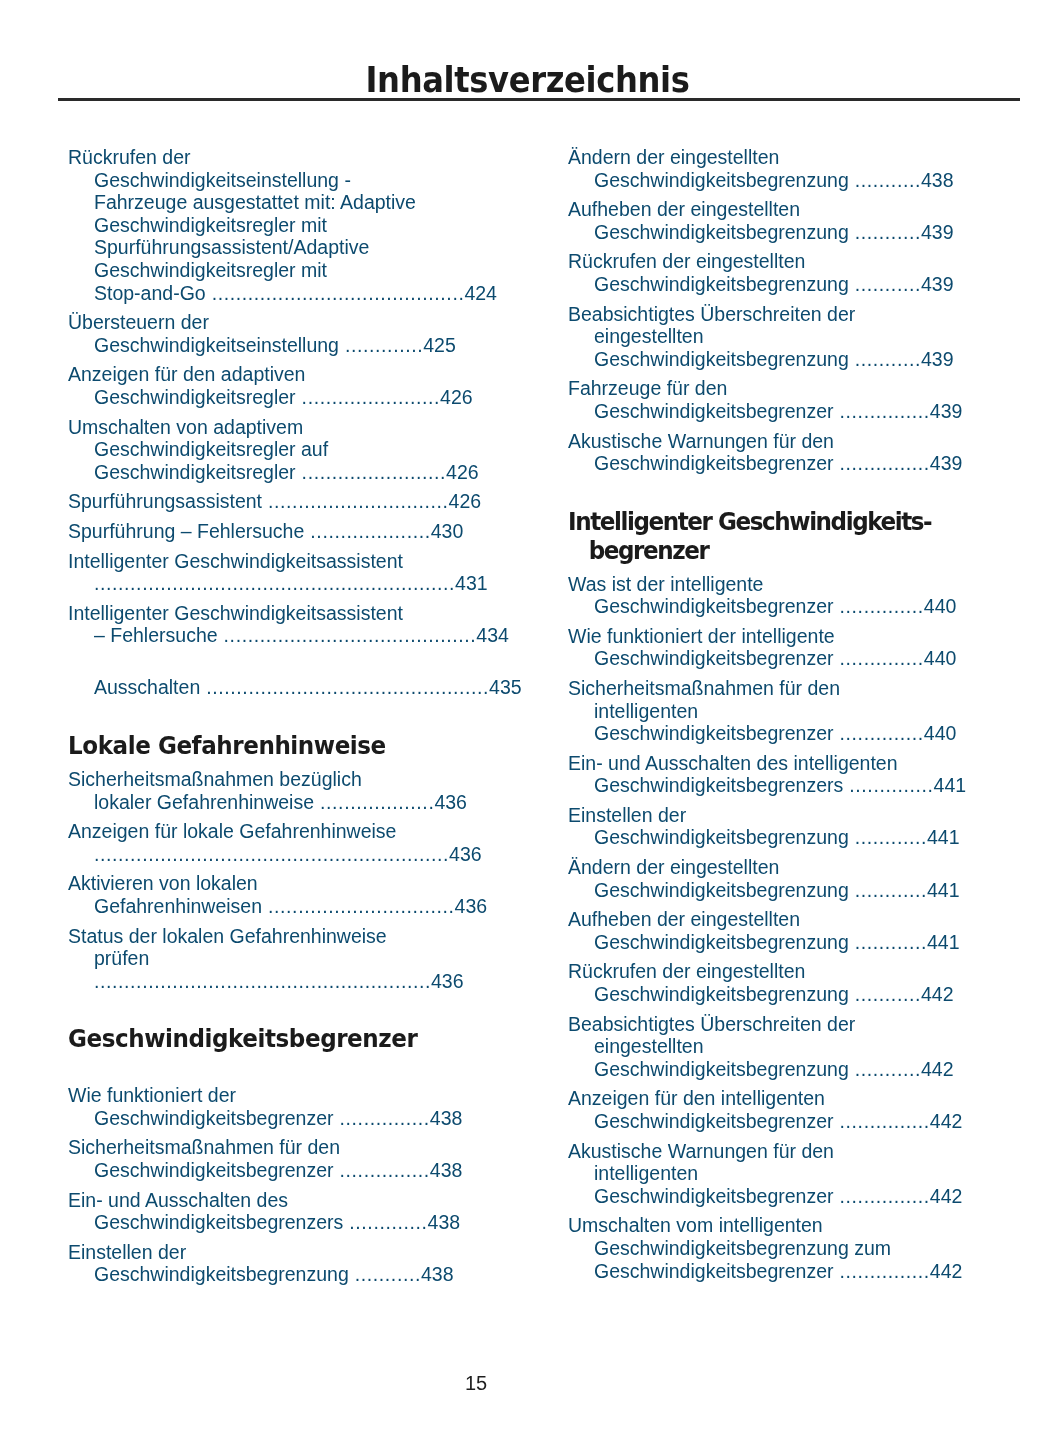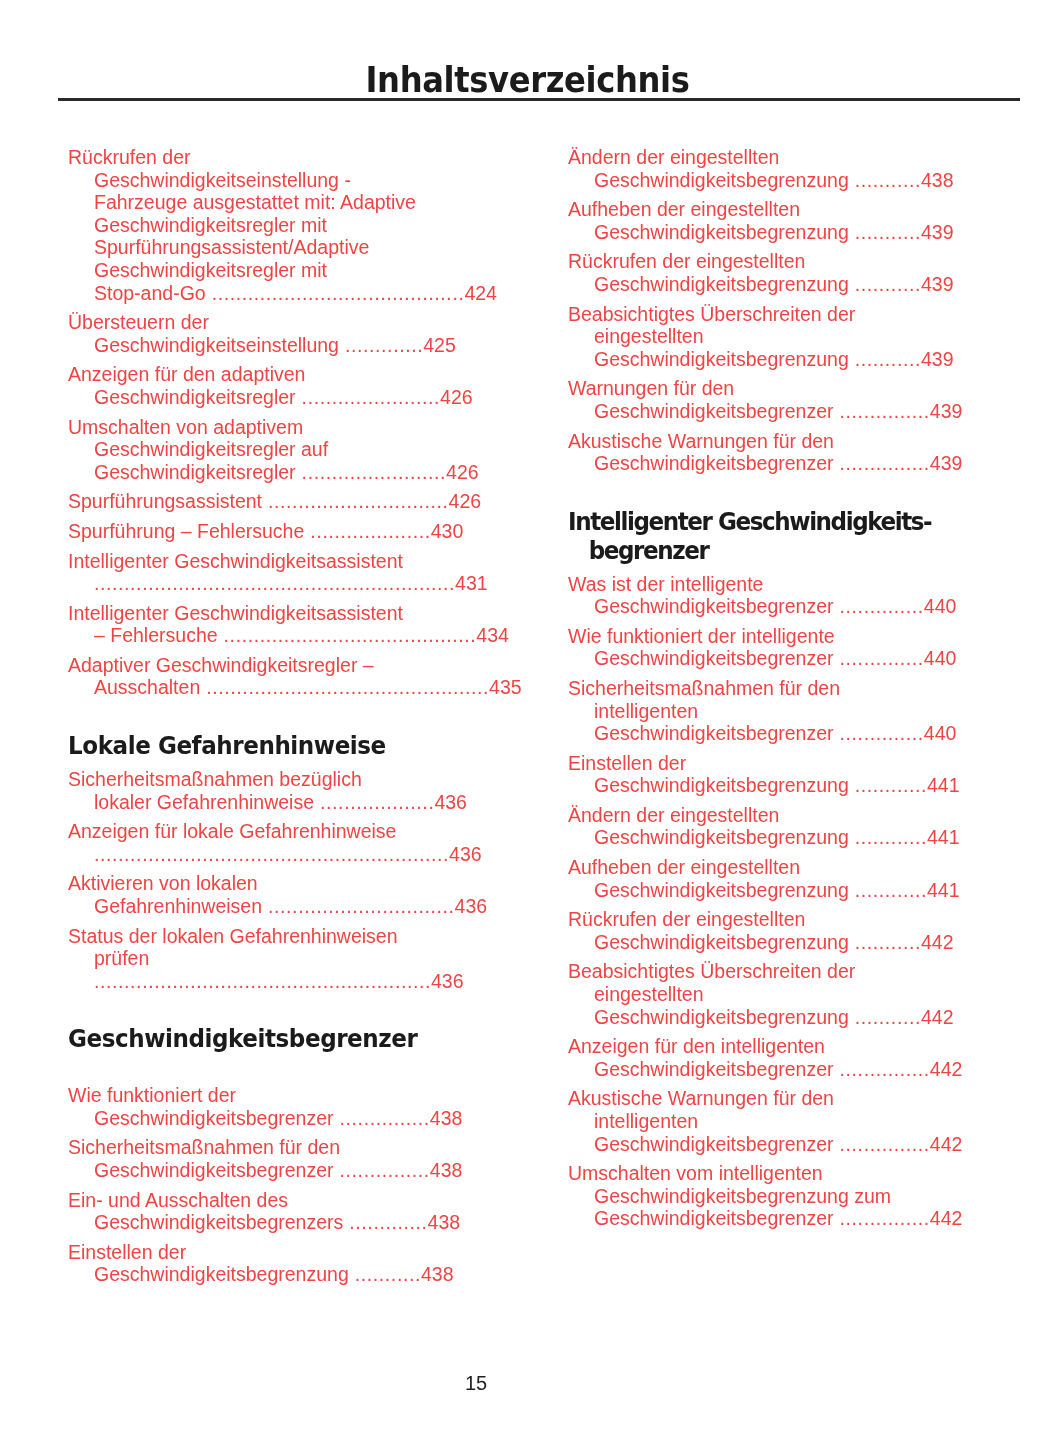--- a/index.html
+++ b/index.html
@@ -86,21 +86,21 @@
     padding-left: 22px;
   }
   .section-heading.extra-gap {
     padding-bottom: 30px;
   }
 
   
   .toc-entry {
     font-size: 19.5px;
     line-height: 22.6px;
-    color: #ef4444;
+    color: #0c4a6e;
     margin: 0 0 7px 0;
     padding-left: 26px;
     text-indent: -26px;
     word-spacing: 0px;
   }
   .toc-entry .leader {
     letter-spacing: 0.6px;
     font-size: 19.5px;
   }
   .toc-entry .pagenum {
@@ -131,43 +131,44 @@
 <main class="content">
   <div class="column" id="col-left">
       <div class="toc-entry"><span>Rückrufen der</span><br><span>Geschwindigkeitseinstellung -</span><br><span>Fahrzeuge ausgestattet mit: Adaptive</span><br><span>Geschwindigkeitsregler mit</span><br><span>Spurführungsassistent/Adaptive</span><br><span>Geschwindigkeitsregler mit</span><br><span>Stop-and-Go</span><span class="leader"> ..........................................</span><span class="pagenum">424</span></div>
       <div class="toc-entry"><span>Übersteuern der</span><br><span>Geschwindigkeitseinstellung</span><span class="leader"> .............</span><span class="pagenum">425</span></div>
       <div class="toc-entry"><span>Anzeigen für den adaptiven</span><br><span>Geschwindigkeitsregler</span><span class="leader">  .......................</span><span class="pagenum">426</span></div>
       <div class="toc-entry"><span>Umschalten von adaptivem</span><br><span>Geschwindigkeitsregler auf</span><br><span>Geschwindigkeitsregler</span><span class="leader">  ........................</span><span class="pagenum">426</span></div>
       <div class="toc-entry"><span>Spurführungsassistent</span><span class="leader"> ..............................</span><span class="pagenum">426</span></div>
       <div class="toc-entry"><span>Spurführung – Fehlersuche</span><span class="leader"> ....................</span><span class="pagenum">430</span></div>
       <div class="toc-entry"><span>Intelligenter Geschwindigkeitsassistent</span><br><span></span><span class="leader">............................................................</span><span class="pagenum">431</span></div>
       <div class="toc-entry"><span>Intelligenter Geschwindigkeitsassistent</span><br><span>– Fehlersuche</span><span class="leader"> ..........................................</span><span class="pagenum">434</span></div>
-      <div class="toc-entry"><span>Adaptiver Geschwindigkeitsregler –</span><br><span>Ausschalten</span><span class="leader"> ...............................................</span><span class="pagenum">435</span></div>
+      <div class="toc-entry"><br><span>Ausschalten</span><span class="leader"> ...............................................</span><span class="pagenum">435</span></div>
       <div class="section-heading"><span>Lokale Gefahrenhinweise</span></div>
       <div class="toc-entry"><span>Sicherheitsmaßnahmen bezüglich</span><br><span>lokaler Gefahrenhinweise</span><span class="leader"> ...................</span><span class="pagenum">436</span></div>
       <div class="toc-entry"><span>Anzeigen für lokale Gefahrenhinweise</span><br><span></span><span class="leader">...........................................................</span><span class="pagenum">436</span></div>
       <div class="toc-entry"><span>Aktivieren von lokalen</span><br><span>Gefahrenhinweisen</span><span class="leader">  ...............................</span><span class="pagenum">436</span></div>
-      <div class="toc-entry"><span>Status der lokalen Gefahrenhinweisen</span><br><span>prüfen</span><span class="leader"> ........................................................</span><span class="pagenum">436</span></div>
+      <div class="toc-entry"><span>Status der lokalen Gefahrenhinweise</span><br><span>prüfen</span><span class="leader"> ........................................................</span><span class="pagenum">436</span></div>
       <div class="section-heading extra-gap"><span>Geschwindigkeitsbegrenzer</span></div>
       <div class="toc-entry"><span>Wie funktioniert der</span><br><span>Geschwindigkeitsbegrenzer</span><span class="leader"> ...............</span><span class="pagenum">438</span></div>
       <div class="toc-entry"><span>Sicherheitsmaßnahmen für den</span><br><span>Geschwindigkeitsbegrenzer</span><span class="leader"> ...............</span><span class="pagenum">438</span></div>
       <div class="toc-entry"><span>Ein- und Ausschalten des</span><br><span>Geschwindigkeitsbegrenzers</span><span class="leader"> .............</span><span class="pagenum">438</span></div>
       <div class="toc-entry"><span>Einstellen der</span><br><span>Geschwindigkeitsbegrenzung</span><span class="leader"> ...........</span><span class="pagenum">438</span></div>
     </div>
   <div class="column" id="col-right">
       <div class="toc-entry"><span>Ändern der eingestellten</span><br><span>Geschwindigkeitsbegrenzung</span><span class="leader"> ...........</span><span class="pagenum">438</span></div>
       <div class="toc-entry"><span>Aufheben der eingestellten</span><br><span>Geschwindigkeitsbegrenzung</span><span class="leader"> ...........</span><span class="pagenum">439</span></div>
       <div class="toc-entry"><span>Rückrufen der eingestellten</span><br><span>Geschwindigkeitsbegrenzung</span><span class="leader"> ...........</span><span class="pagenum">439</span></div>
       <div class="toc-entry"><span>Beabsichtigtes Überschreiten der</span><br><span>eingestellten</span><br><span>Geschwindigkeitsbegrenzung</span><span class="leader"> ...........</span><span class="pagenum">439</span></div>
-      <div class="toc-entry"><span>Warnungen für den</span><br><span>Geschwindigkeitsbegrenzer</span><span class="leader"> ...............</span><span class="pagenum">439</span></div>
+      <div class="toc-entry"><span>Fahrzeuge für den</span><br><span>Geschwindigkeitsbegrenzer</span><span class="leader"> ...............</span><span class="pagenum">439</span></div>
       <div class="toc-entry"><span>Akustische Warnungen für den</span><br><span>Geschwindigkeitsbegrenzer</span><span class="leader"> ...............</span><span class="pagenum">439</span></div>
       <div class="section-heading tight"><span>Intelligenter Geschwindigkeits-</span><span class="hang">begrenzer</span></div>
       <div class="toc-entry"><span>Was ist der intelligente</span><br><span>Geschwindigkeitsbegrenzer</span><span class="leader">  ..............</span><span class="pagenum">440</span></div>
       <div class="toc-entry"><span>Wie funktioniert der intelligente</span><br><span>Geschwindigkeitsbegrenzer</span><span class="leader">  ..............</span><span class="pagenum">440</span></div>
       <div class="toc-entry"><span>Sicherheitsmaßnahmen für den</span><br><span>intelligenten</span><br><span>Geschwindigkeitsbegrenzer</span><span class="leader">  ..............</span><span class="pagenum">440</span></div>
+      <div class="toc-entry"><span>Ein- und Ausschalten des intelligenten</span><br><span>Geschwindigkeitsbegrenzers</span><span class="leader"> ..............</span><span class="pagenum">441</span></div>
       <div class="toc-entry"><span>Einstellen der</span><br><span>Geschwindigkeitsbegrenzung</span><span class="leader"> ............</span><span class="pagenum">441</span></div>
       <div class="toc-entry"><span>Ändern der eingestellten</span><br><span>Geschwindigkeitsbegrenzung</span><span class="leader"> ............</span><span class="pagenum">441</span></div>
       <div class="toc-entry"><span>Aufheben der eingestellten</span><br><span>Geschwindigkeitsbegrenzung</span><span class="leader"> ............</span><span class="pagenum">441</span></div>
       <div class="toc-entry"><span>Rückrufen der eingestellten</span><br><span>Geschwindigkeitsbegrenzung</span><span class="leader">  ...........</span><span class="pagenum">442</span></div>
       <div class="toc-entry"><span>Beabsichtigtes Überschreiten der</span><br><span>eingestellten</span><br><span>Geschwindigkeitsbegrenzung</span><span class="leader"> ...........</span><span class="pagenum">442</span></div>
       <div class="toc-entry"><span>Anzeigen für den intelligenten</span><br><span>Geschwindigkeitsbegrenzer</span><span class="leader"> ...............</span><span class="pagenum">442</span></div>
       <div class="toc-entry"><span>Akustische Warnungen für den</span><br><span>intelligenten</span><br><span>Geschwindigkeitsbegrenzer</span><span class="leader"> ...............</span><span class="pagenum">442</span></div>
       <div class="toc-entry"><span>Umschalten vom intelligenten</span><br><span>Geschwindigkeitsbegrenzung zum</span><br><span>Geschwindigkeitsbegrenzer</span><span class="leader"> ...............</span><span class="pagenum">442</span></div>
     </div>
 </main>

